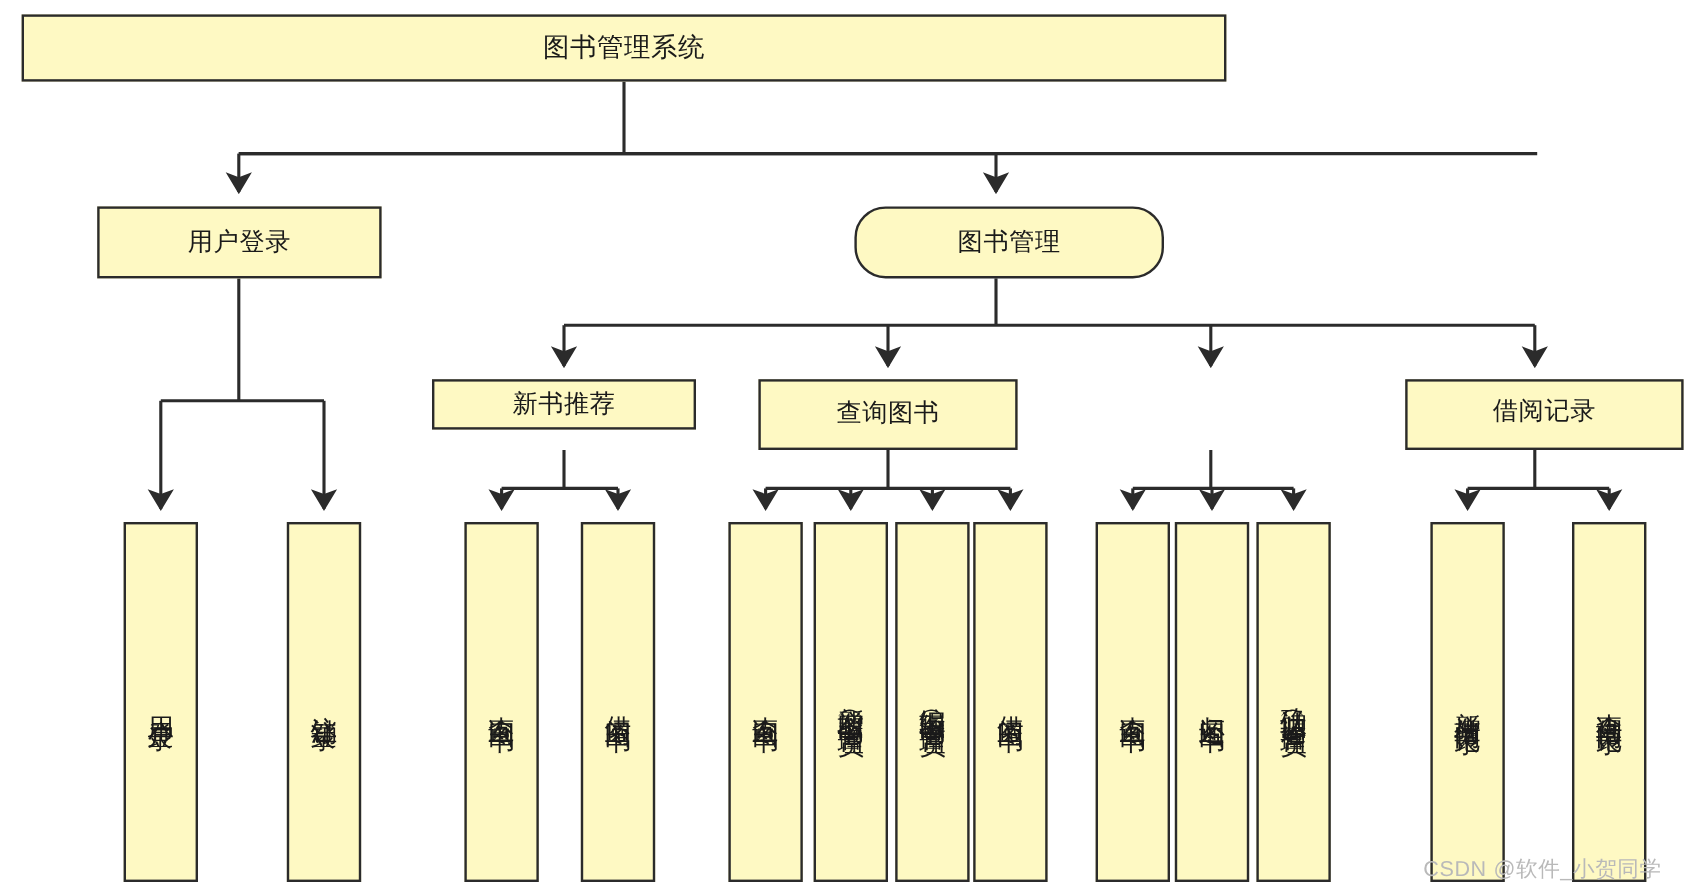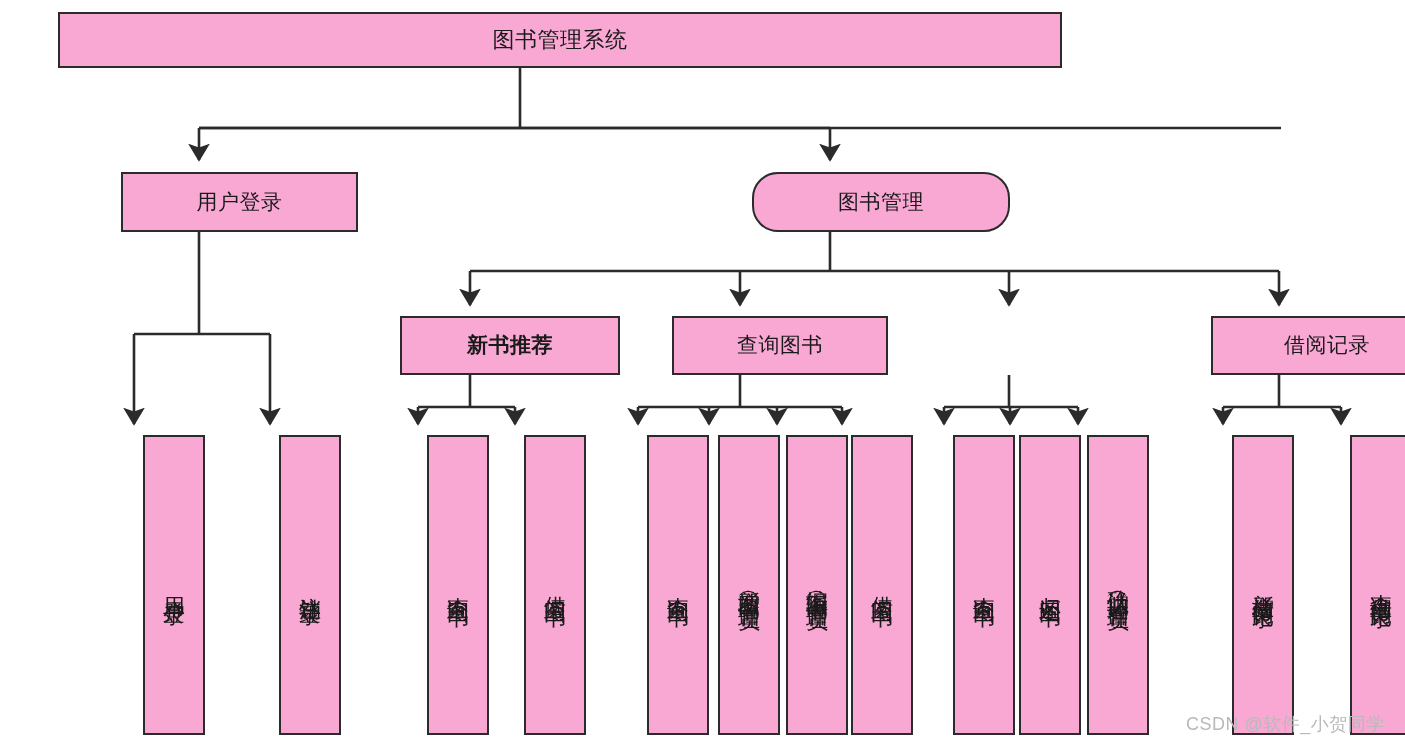--- a/index.html
+++ b/index.html
@@ -22,28 +22,27 @@
     position: absolute;
     left: 0;
     top: 0;
     width: 1405px;
     height: 747px;
     pointer-events: none;
   }
   .node {
     position: absolute;
     box-sizing: border-box;
-    background: #f9a8d4;
+    background: #fef9c3;
     border: 2px solid #2b2b2b;
     display: flex;
     align-items: center;
     justify-content: center;
     color: #1a1a1a;
     z-index: 2;
-    margin-left: 40px;
   }
   .node .lbl {
     display: block;
     text-align: center;
     line-height: 1.28;
     white-space: pre-line;
   }
   .node.horiz .lbl {
     font-size: 21px;
     letter-spacing: 0.5px;
@@ -138,27 +137,27 @@
     <span class="lbl">图书管理系统</span>
   </div>
 
   <div class="node horiz" style="left:81px; top:172px; width:237px; height:60px;">
     <span class="lbl">用户登录</span>
   </div>
   <div class="node horiz" style="left:712px; top:172px; width:258px; height:60px;border-radius:26px;">
     <span class="lbl">图书管理</span>
   </div>
 
-  <div class="node horiz" style="left:360px; top:316px; width:220px; height:59px;font-weight:bold;">
+  <div class="node horiz" style="left:360px; top:316px; width:220px; height:42px;">
     <span class="lbl">新书推荐</span>
   </div>
   <div class="node horiz" style="left:632px; top:316px; width:216px; height:59px;">
     <span class="lbl">查询图书</span>
   </div>
-  <div class="node horiz" style="left:1171px; top:316px; width:232px; height:59px;">
+  <div class="node horiz" style="left:1171px; top:316px; width:232px; height:59px;font-family:Liberation Mono, monospace;">
     <span class="lbl">借阅记录</span>
   </div>
 
   <div class="node vert" style="left:103px; top:435px; width:62px; height:300px;">
     <span class="lbl">用户登录</span>
   </div>
   <div class="node vert" style="left:239px; top:435px; width:62px; height:300px;">
     <span class="lbl">注销登录</span>
   </div>
 

